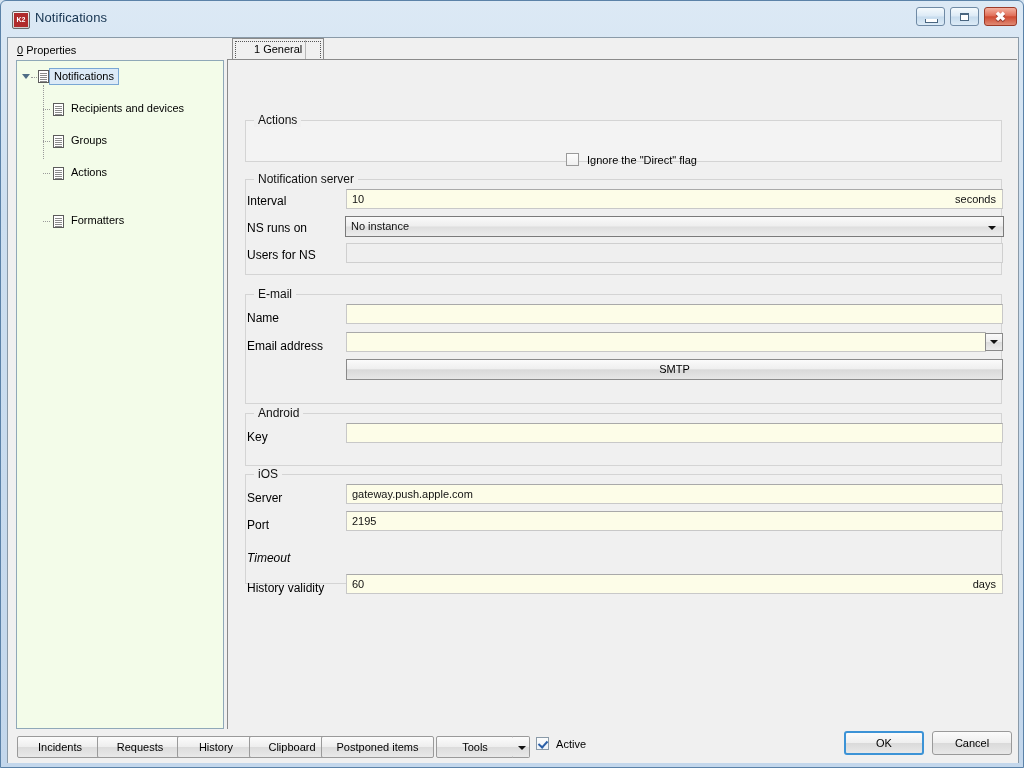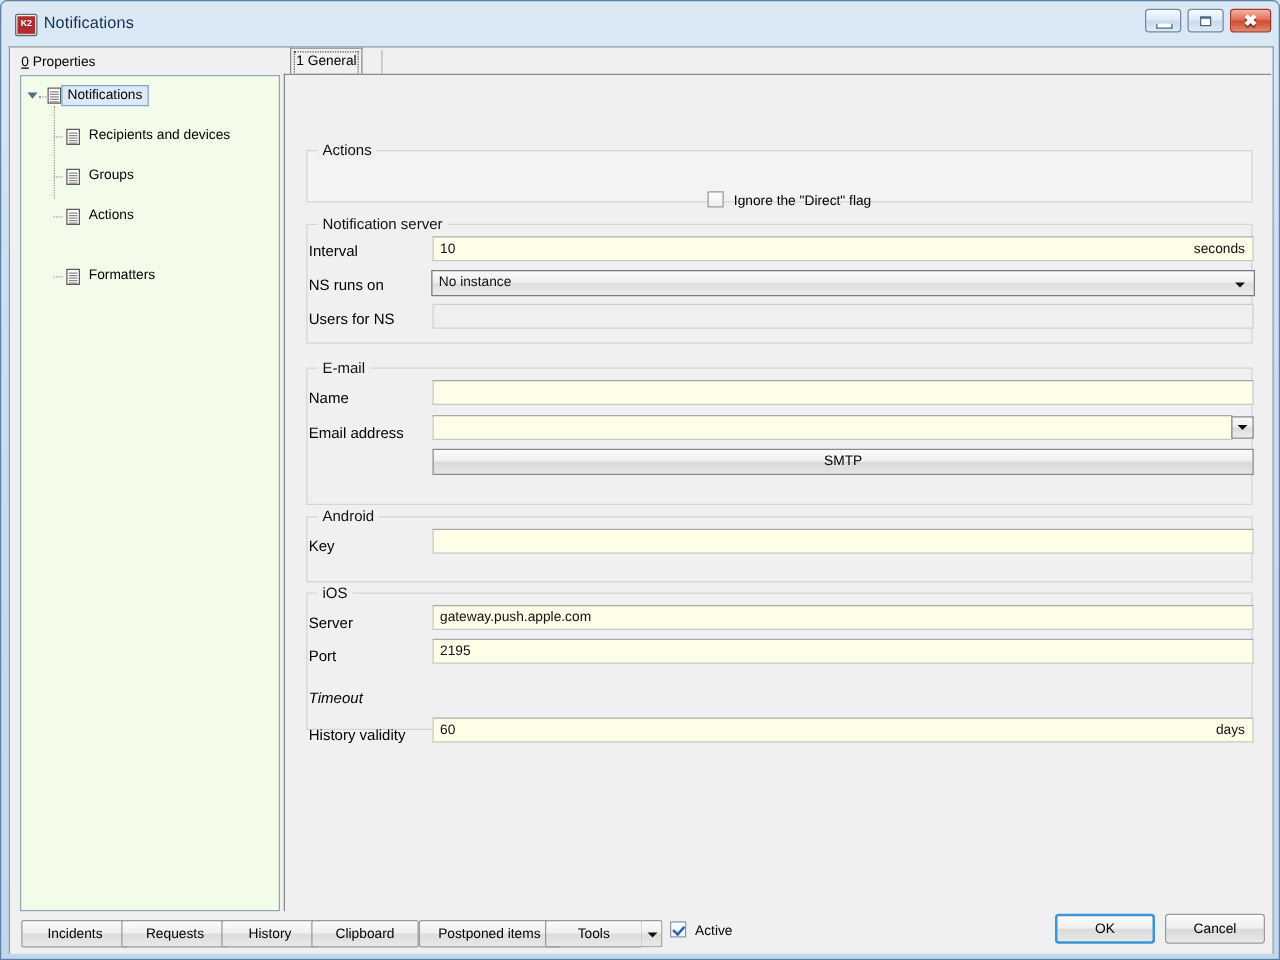--- a/index.html
+++ b/index.html
@@ -273,21 +273,21 @@
   
   #tabstrip {
     position: absolute;
     left: 219px; top: 0px;
     width: 793px; height: 22px;
   }
   #tab-general {
     position: absolute;
     left: 5px; top: 0px;
     height: 22px;
-    padding: 0 4px;
+    padding: 0 21px;
     box-sizing: border-box;
     background: #f0f0f0;
     border: 1px solid #8a8a8a;
     border-bottom: none;
     font-size: 11px;
     line-height: 21px;
     color: #000;
   }
   #tab-general .focusring {
     position: absolute;
@@ -576,21 +576,21 @@
     </div>
     <div class="tbtn" style="left:89px; width:86px;">
       <span>Requests</span>
     </div>
     <div class="tbtn" style="left:169px; width:78px;">
       <span>History</span>
     </div>
     <div class="tbtn" style="left:241px; width:86px;">
       <span>Clipboard</span>
     </div>
-    <div class="tbtn" style="left:327px; width:113px;">
+    <div class="tbtn" style="left:313px; width:113px;">
       <span>Postponed items</span>
     </div>
     <div class="tbtn" style="left:428px; width:78px;">
       <span>Tools</span>
     </div>
     <div id="tb-tools-arrow">
       <span class="caret"></span>
     </div>
 
     <div id="active-box">

